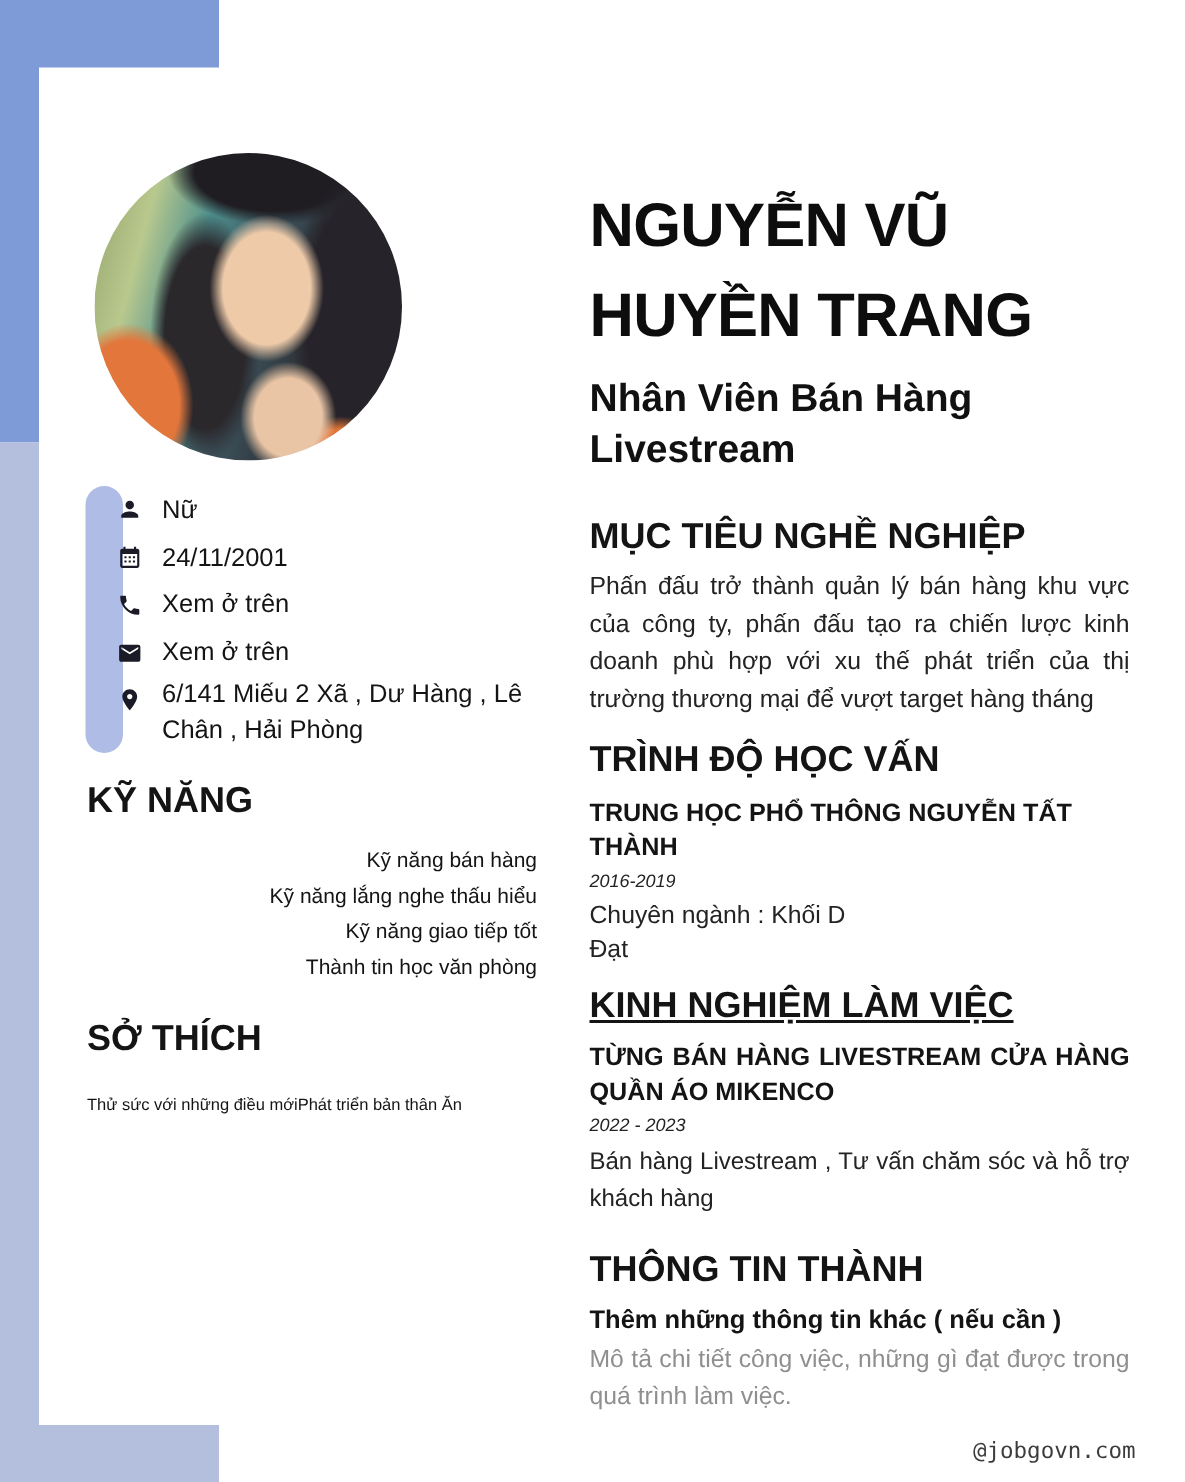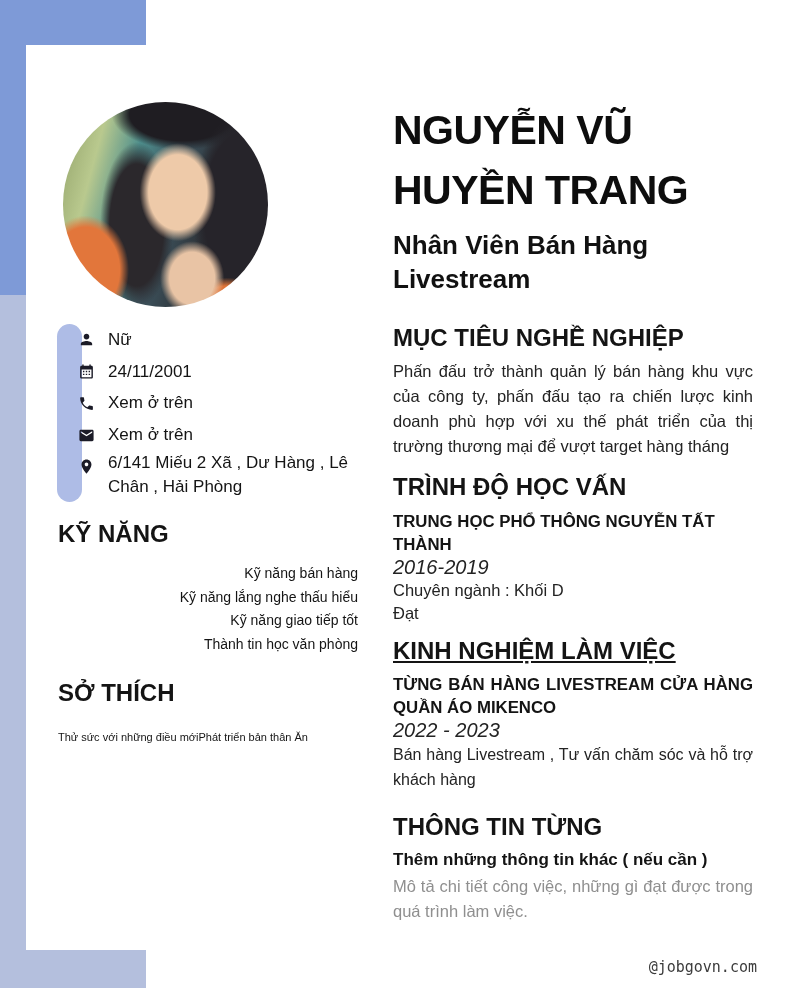--- a/index.html
+++ b/index.html
@@ -48,28 +48,28 @@
   
   .left-col{position:absolute;left:58px;top:518px;width:300px;}
   .l-head{font-size:24px;font-weight:bold;color:var(--ink);line-height:32px;}
   .skill-list{margin-top:12px;}
   .skill-item{font-size:14px;line-height:23.7px;color:var(--ink);text-align:right;}
   .hobby-head{margin-top:20px;}
   .hobby-text{margin-top:16px;font-size:11px;line-height:24px;color:var(--ink);text-align:justify;}
 
   
   .right-col{position:absolute;left:393px;top:100px;width:360px;}
-  .name{font-size:41px;line-height:60px;font-weight:bold;color:#0d0d0d;letter-spacing:-0.5px;}
+  .name{font-size:41px;line-height:60px;font-weight:bold;color:#0d0d0d;letter-spacing:-0.5px;margin-top:20px;}
   .subtitle{margin-top:8px;font-size:26px;line-height:34px;font-weight:bold;color:#111;}
   .r-head{font-size:24px;font-weight:bold;color:var(--ink);line-height:30px;}
   .sec-objective .r-head{margin-top:27px;}
   .objective-text{margin-top:6px;font-size:16.5px;line-height:25px;text-align:justify;color:var(--body);}
   .sec-education .r-head{margin-top:13px;}
   .edu-school{margin-top:8px;font-size:16.8px;font-weight:bold;color:var(--ink);line-height:23px;}
-  .edu-years,.exp-years{font-style:italic;font-size:20px;line-height:23px;color:var(--body);}
+  .edu-years,.exp-years{font-style:italic;font-size:12px;line-height:23px;color:var(--body);}
   .edu-major,.edu-result,.exp-position{font-size:16.5px;line-height:23px;color:var(--body);}
   .sec-experience .r-head{margin-top:11px;text-decoration:underline;}
   .exp-company{margin-top:7px;font-size:16.8px;font-weight:bold;color:var(--ink);line-height:23px;text-align:justify;}
   .exp-desc{font-size:16px;line-height:25px;text-align:justify;color:var(--body);}
   .sec-additional .r-head{margin-top:20px;}
   .add-sub{margin-top:7px;font-size:17px;font-weight:bold;color:var(--ink);line-height:22px;}
   .add-placeholder{margin-top:3px;font-size:16.5px;line-height:25px;color:var(--muted);text-align:justify;}
 
   .watermark{position:absolute;right:33px;top:958px;font-family:"DejaVu Sans Mono","Liberation Mono",monospace;font-size:15px;color:#3c3c3c;}
 </style>
@@ -162,20 +162,20 @@
     </div>
 
     <div class="sec-experience">
       <div class="r-head">KINH NGHIỆM LÀM VIỆC</div>
       <div class="exp-company">TỪNG BÁN HÀNG LIVESTREAM CỬA HÀNG QUẦN ÁO MIKENCO</div>
       <div class="exp-years">2022 - 2023</div>
       <div class="exp-desc">Bán hàng Livestream , Tư vấn chăm sóc và hỗ trợ khách hàng</div>
     </div>
 
     <div class="sec-additional">
-      <div class="r-head">THÔNG TIN TỪNG</div>
+      <div class="r-head">THÔNG TIN THÀNH</div>
       <div class="add-sub">Thêm những thông tin khác ( nếu cần )</div>
       <div class="add-placeholder"> Mô tả chi tiết công việc, những gì đạt được trong quá trình làm việc.</div>
     </div>
   </div>
 
   <div class="watermark">@jobgovn.com</div>
 </div>
 
 </body></html>

